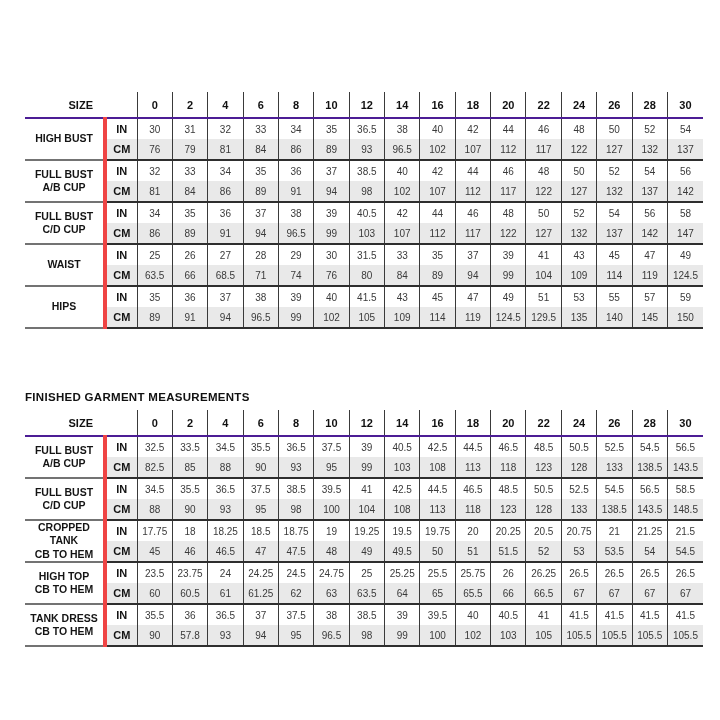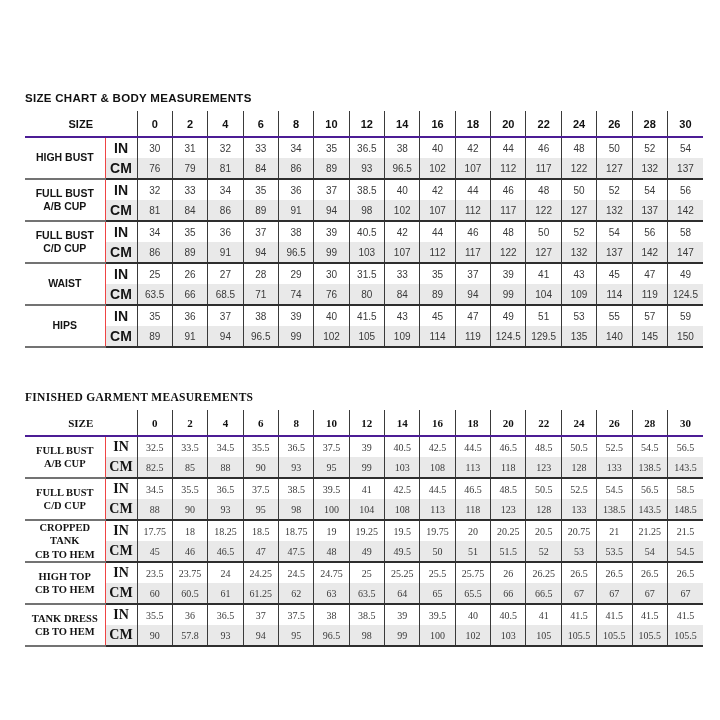--- a/index.html
+++ b/index.html
@@ -14,21 +14,21 @@
     color: #141414;
     position: relative;
     overflow: hidden;
   }
   .section {
     position: absolute;
     left: 25px;
     width: 678px;
   }
   .section--body    { top: 92px;  }
-  .section--garment { top: 391px; font-family: Liberation Serif, serif; }
+  .section--garment { top: 391px; }
   .section-title {
     margin: 0 0 7px 0;
     font-size: 11.5px;
     font-weight: bold;
     letter-spacing: 0.3px;
     color: #111111;
   }
   table.size-table {
     border-collapse: collapse;
     table-layout: fixed;
@@ -50,39 +50,38 @@
   tr.r-cm  td, tr.r-cm  th { height: 20px; }
   th.cell-label {
     font-size: 10.5px;
     font-weight: bold;
     line-height: 1.25;
     color: #141414;
     border-bottom: 2px solid #737373;
     background: #ffffff;
   }
   td.cell-unit {
-    font-size: 14px;
+    font-size: 11px;
     font-weight: bold;
     color: #141414;
-    border-left: 1px solid #ef4444;
+    border-left: 4px solid #ef4444;
   }
   td.cell-data {
     font-size: 10px;
     font-weight: normal;
     color: #3a3a3a;
     border-left: 1px solid #3a3a3a;
   }
   tr.r-cm td { background: #e9e9e9; border-bottom: 2px solid #2e2e2e; }
   tr.r-in td { background: #ffffff; }
 </style>
 </head>
 <body>
 
 <div class="section section--body">
-  <h2 class="section-title">SIZE CHART &amp; BODY MEASUREMENTS</h2>
   <table class="size-table">
       <colgroup>
         <col class="col-label">
         <col class="col-unit">
         <col>
         <col>
         <col>
         <col>
         <col>
         <col>

